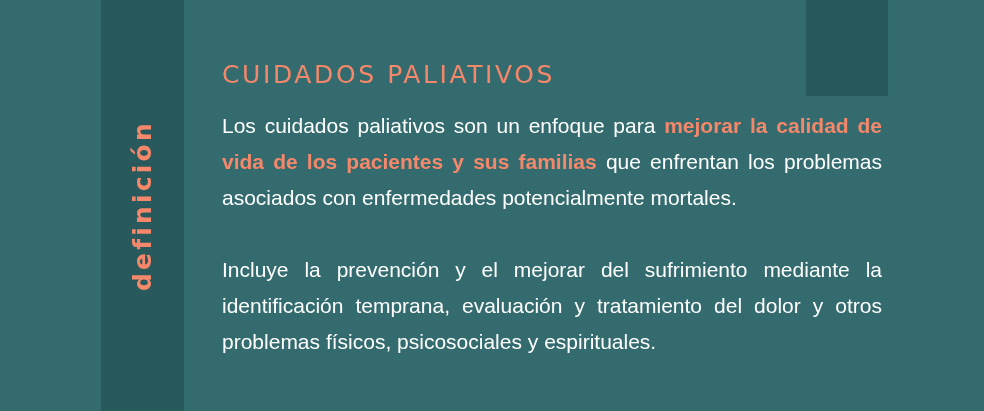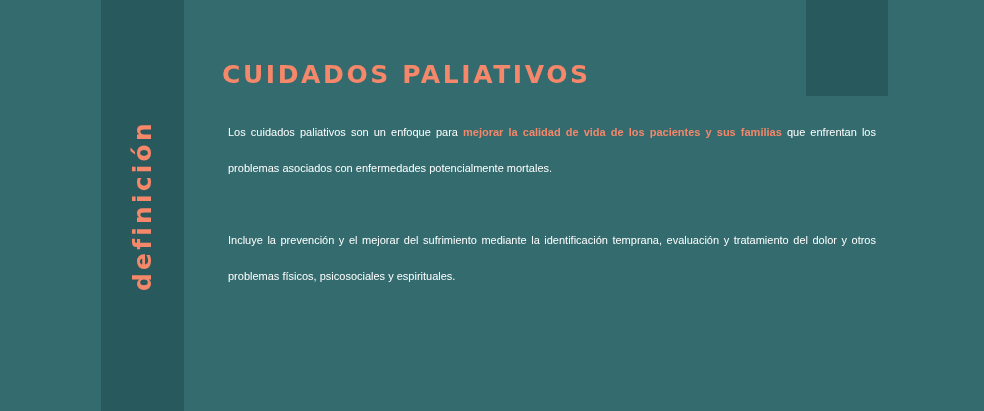--- a/index.html
+++ b/index.html
@@ -66,39 +66,39 @@
     width: 660px;
     height: 411px;
   }
   #title {
     position: absolute;
     top: 61px;
     left: 0;
     color: #f5876a;
     font-family: "DejaVu Sans", sans-serif;
     font-size: 25px;
-    font-weight: bold;
+    font-weight: normal;
     letter-spacing: 2.6px;
     line-height: 1.1;
     white-space: nowrap;
   }
   #body-text {
     position: absolute;
     top: 108px;
     left: 0;
     width: 660px;
   }
   .para {
     color: #ffffff;
     font-family: "Liberation Sans", sans-serif;
-    font-size: 11px;
+    font-size: 21px;
     line-height: 36px;
     text-align: justify;
     text-justify: inter-word;
-    margin: 6px;
+    margin: 0;
   }
   .para + .para {
     margin-top: 36px;
   }
   .hl {
     color: #f5876a;
     font-weight: bold;
   }
 </style>
 </head>

